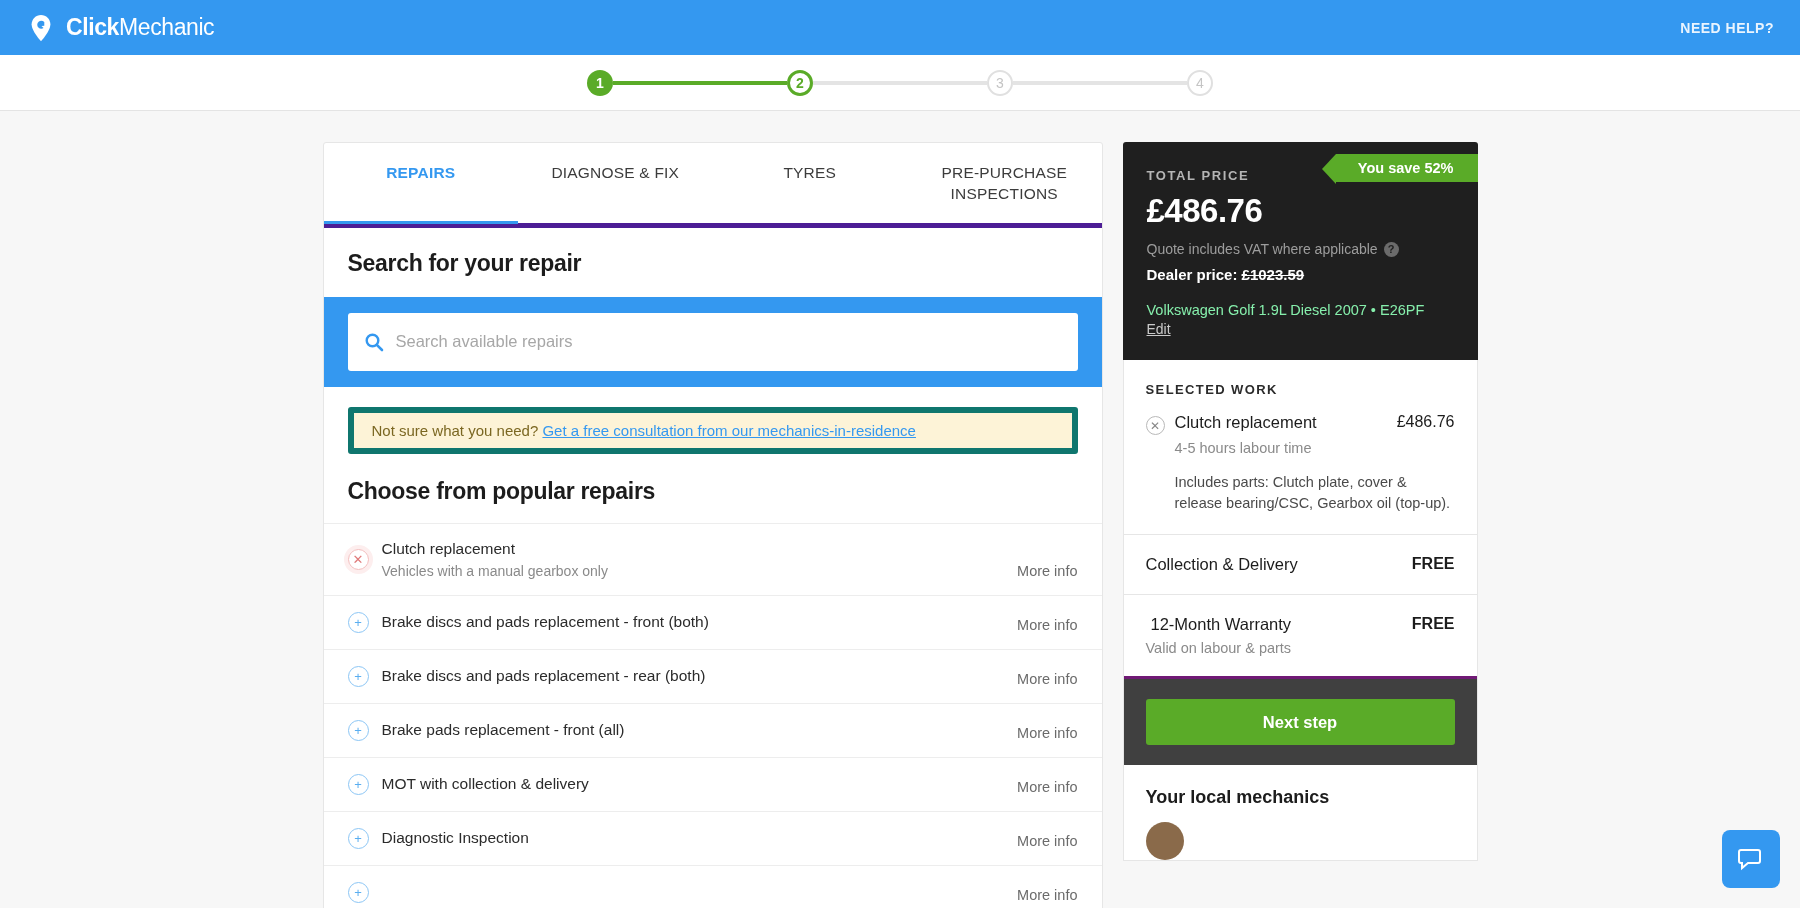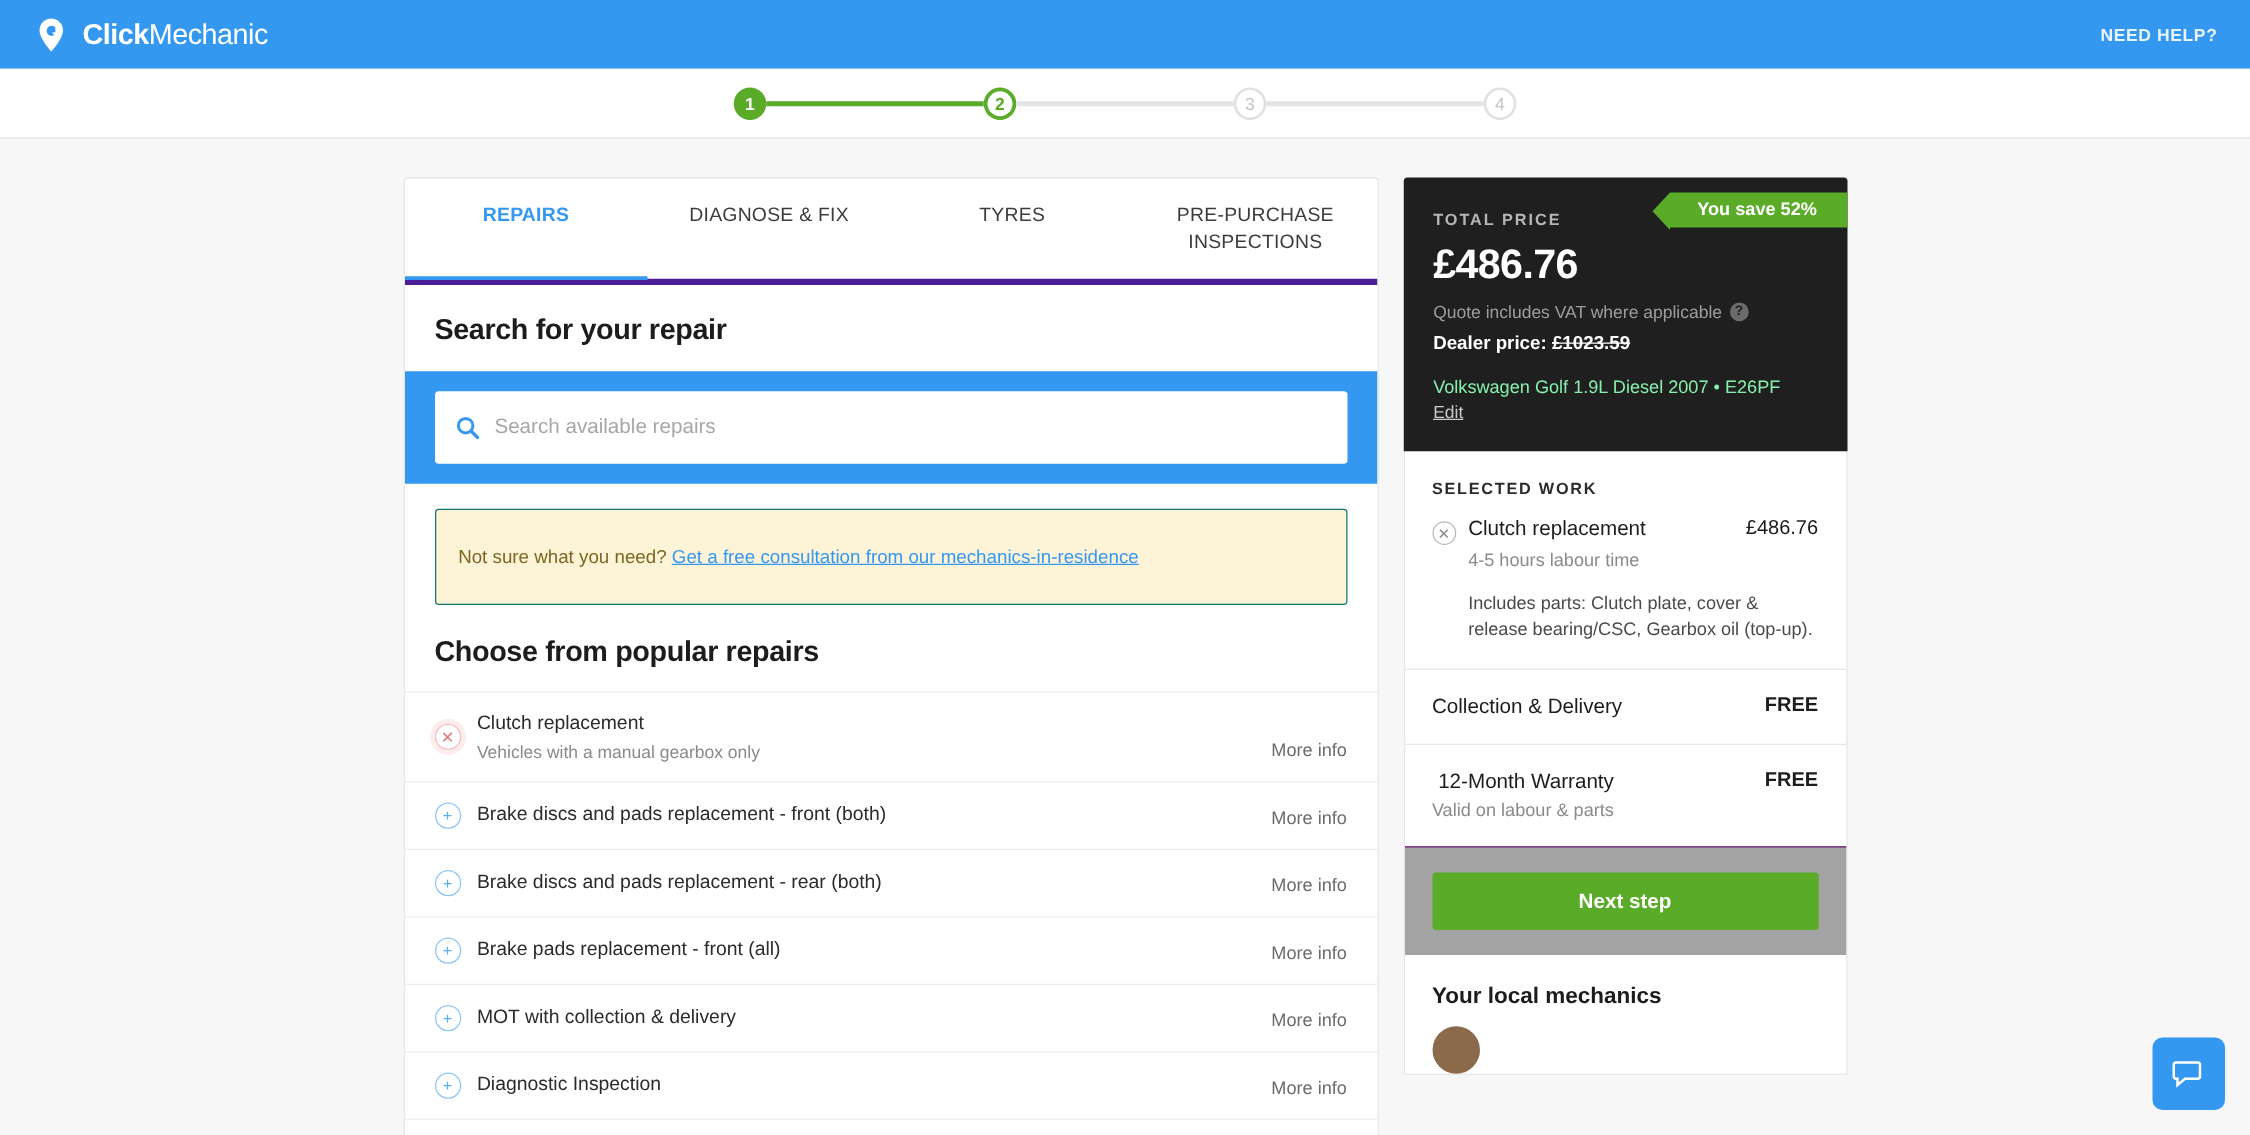--- a/index.html
+++ b/index.html
@@ -70,22 +70,22 @@
     display: flex; align-items: center; padding: 0 16px; gap: 12px;
   }
   .search-icon { color: #3498f0; flex: none; }
   .search-input {
     border: none; outline: none; flex: 1; font-size: 16.5px;
     color: #333; font-family: "Liberation Sans", sans-serif;
   }
   .search-input::placeholder { color: #a7a7a7; }
 
   .consult {
-    margin: 20px 24px 0; background: #fdf3d7; border: 1px solid #0f766e;
-    border-radius: 3px; padding: 29px 18px; font-size: 15px; color: #7b6722;
+    margin: 20px 24px 0; background: #fdf3d7; border: 6px solid #0f766e;
+    border-radius: 3px; padding: 9px 18px; font-size: 15px; color: #7b6722;
   }
   .consult a { color: #3498f0; text-decoration: underline; cursor: pointer; }
 
   .popular-title {
     font-size: 23px; font-weight: 700; color: #1c1c1c;
     padding: 24px 24px 18px; letter-spacing: -0.3px;
   }
   .repair-row {
     display: flex; align-items: center; gap: 13px;
     border-top: 1px solid #ededed; padding: 16px 24px; min-height: 52px;
@@ -161,21 +161,21 @@
   .sel-parts { font-size: 14.5px; color: #4a4a4a; margin: 16px 0 0 29px; line-height: 1.45; }
 
   .rail-row {
     display: flex; justify-content: space-between; align-items: flex-start;
     border-top: 1px solid #e6e6e6; padding: 20px 22px;
   }
   .rail-row .lbl { font-size: 16.5px; color: #1c1c1c; text-align: right; }
   .rail-row .sub { font-size: 14.5px; color: #8a8a8a; margin-top: 6px; }
   .rail-row .val { font-size: 16px; font-weight: 700; color: #1c1c1c; }
 
-  .cta-wrap { background: #a3a3a3; border-top: 1px solid #701a75; padding: 20px 22px; }
+  .cta-wrap { background: #404040; border-top: 3px solid #701a75; padding: 20px 22px; }
   .next-btn {
     width: 100%; background: #5aab28; color: #fff; border: none;
     border-radius: 3px; height: 46px; font-size: 16.5px; font-weight: 700;
     cursor: pointer; font-family: "Liberation Sans", sans-serif;
   }
   .local-head {
     font-size: 18px; font-weight: 700; color: #1c1c1c; padding: 22px 22px 14px;
   }
   .mech-avatar {
     width: 38px; height: 38px; border-radius: 50%; background: #8a6a4a;

